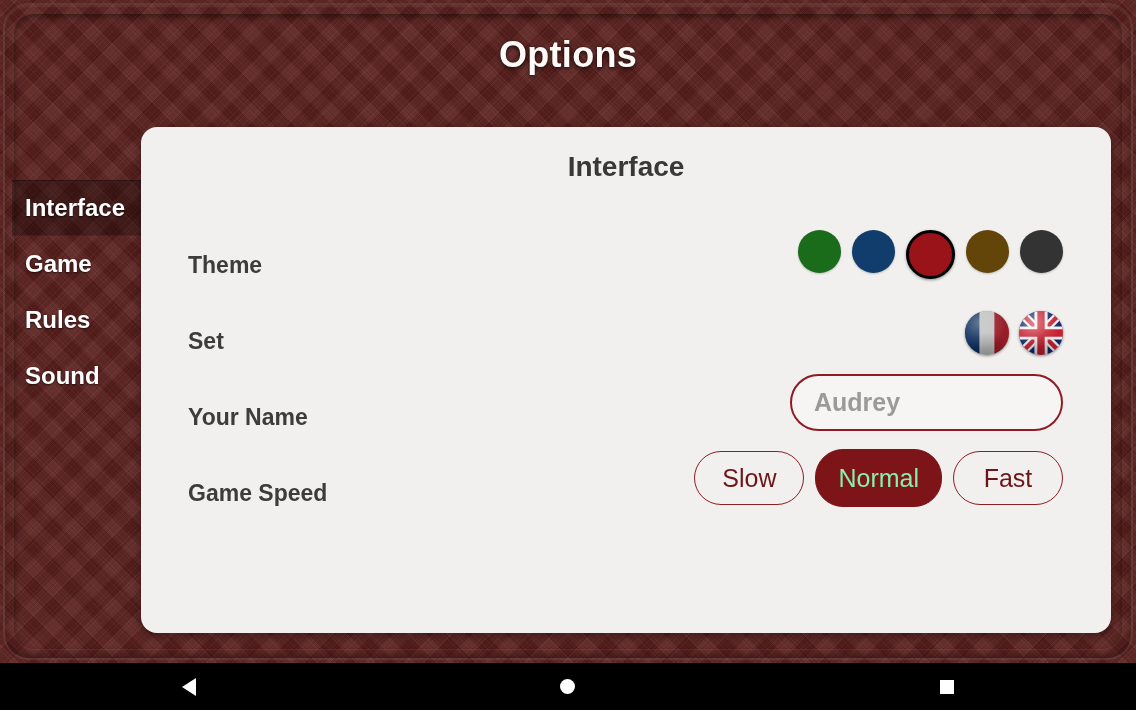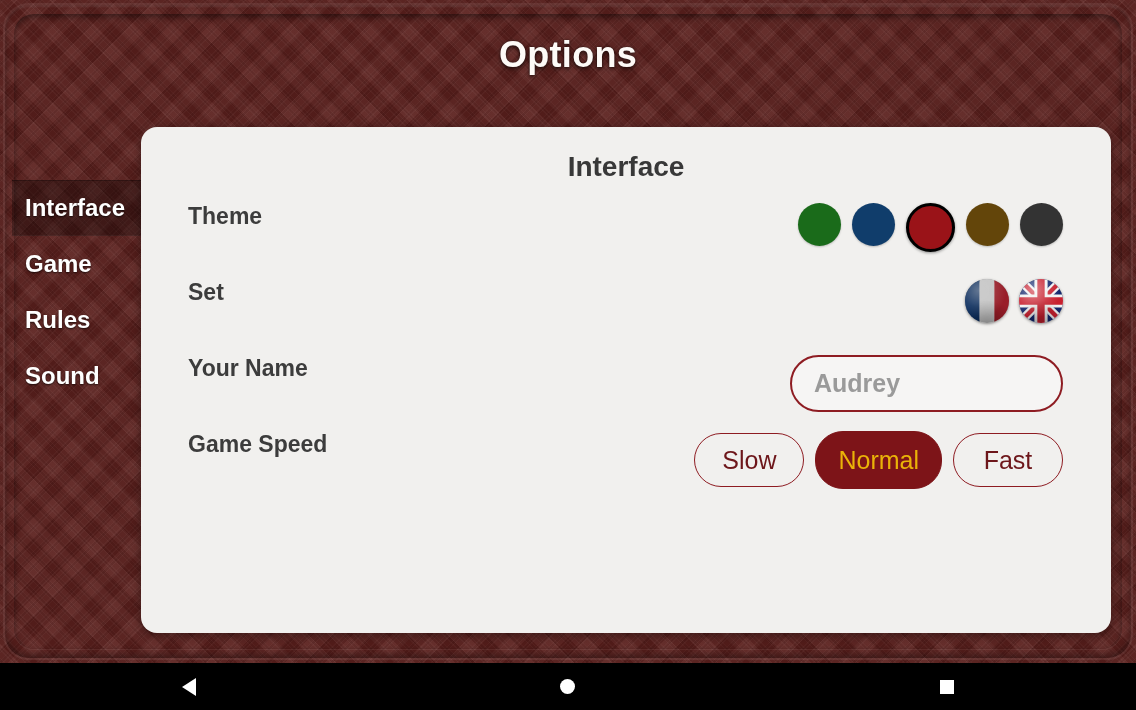--- a/index.html
+++ b/index.html
@@ -143,21 +143,21 @@
   }
 
   #rows {
     position: absolute;
     left: 0; top: 76px;
     width: 970px;
   }
   .row {
     position: relative;
     display: flex;
-    align-items: flex-start;
+    align-items: flex-end;
     height: 76px;
     padding: 0 48px 0 47px;
     gap: 16px;
   }
   .row-label {
     font-size: 23px;
     font-weight: bold;
     color: #3c3c3c;
     white-space: nowrap;
   }
@@ -239,21 +239,21 @@
     font-family: "Liberation Sans", sans-serif;
     font-size: 25px;
     display: flex;
     align-items: center;
     justify-content: center;
     cursor: pointer;
   }
   .speed-btn.active {
     background: #7d1418;
     border-color: #7d1418;
-    color: #eab308;
+    color: #86efac;
     height: 58px;
     min-width: 117px;
   }
 
   
   #zoom-toggle {
     width: 96px; height: 55px;
     border-radius: 28px;
     background: #7d1418;
     position: relative;

